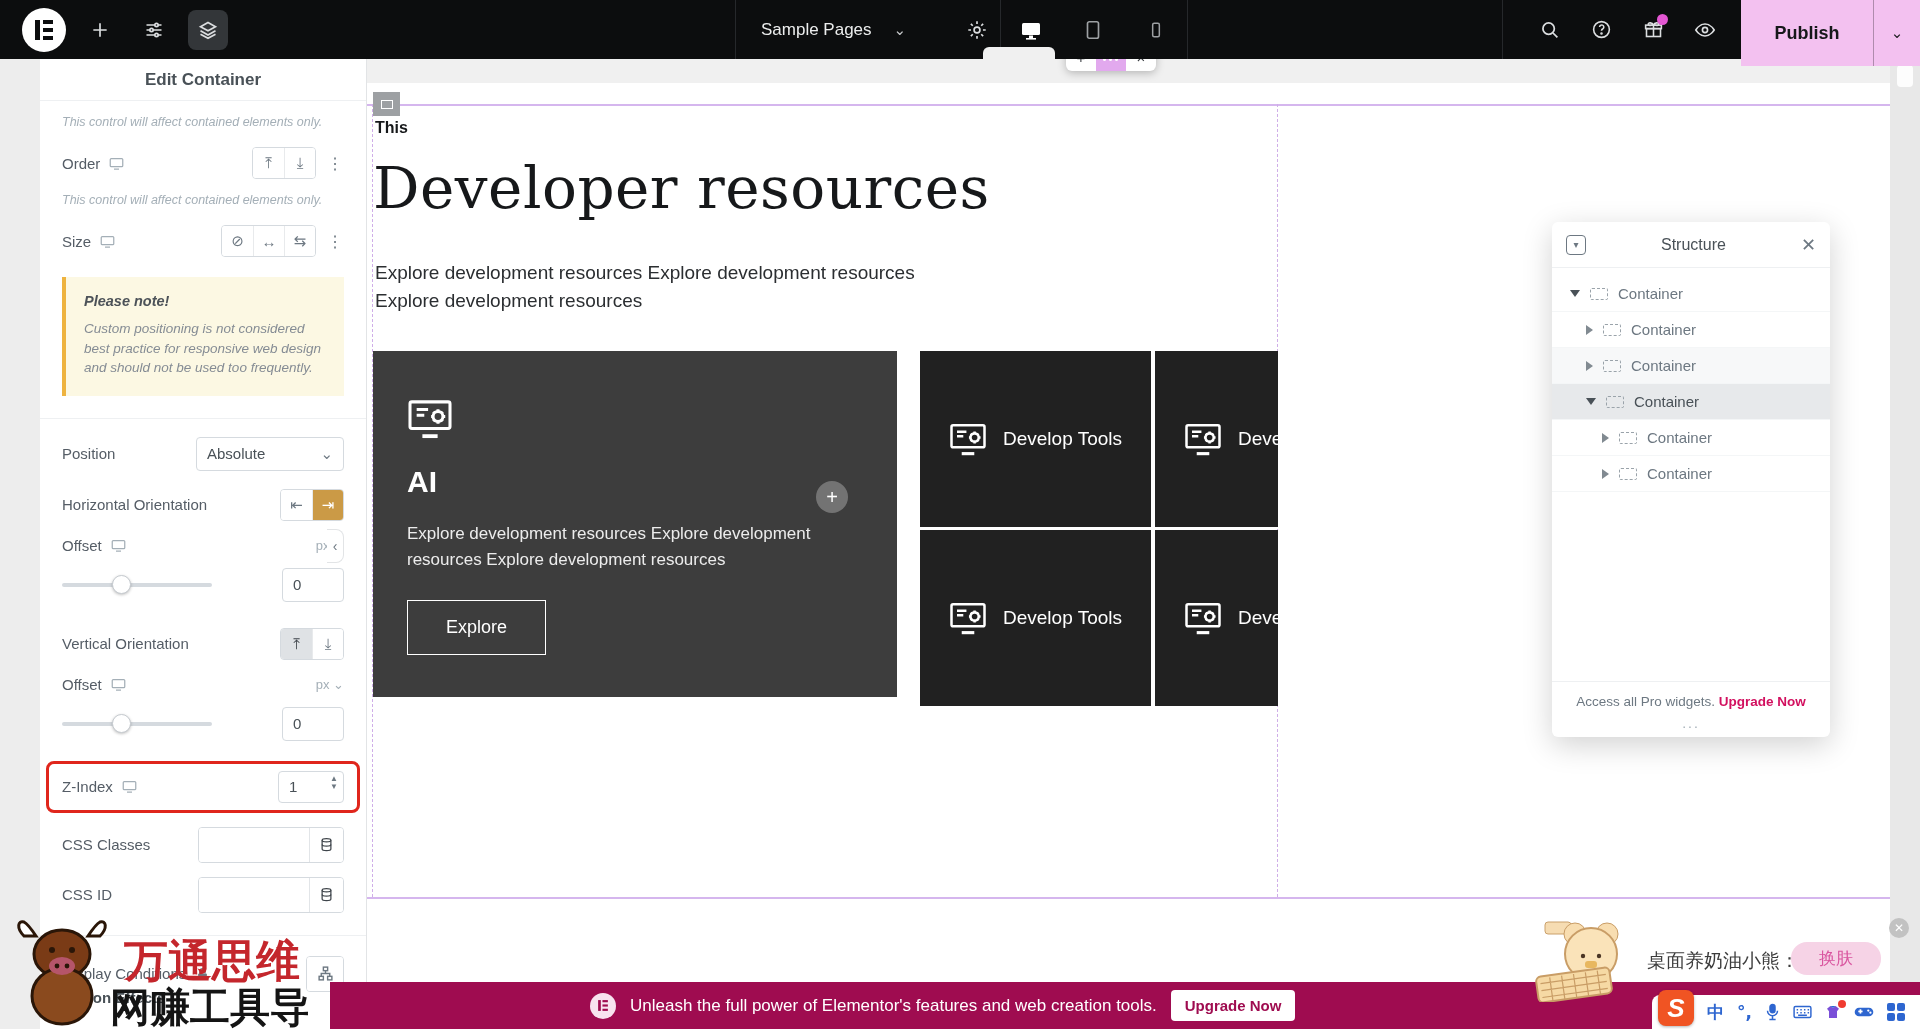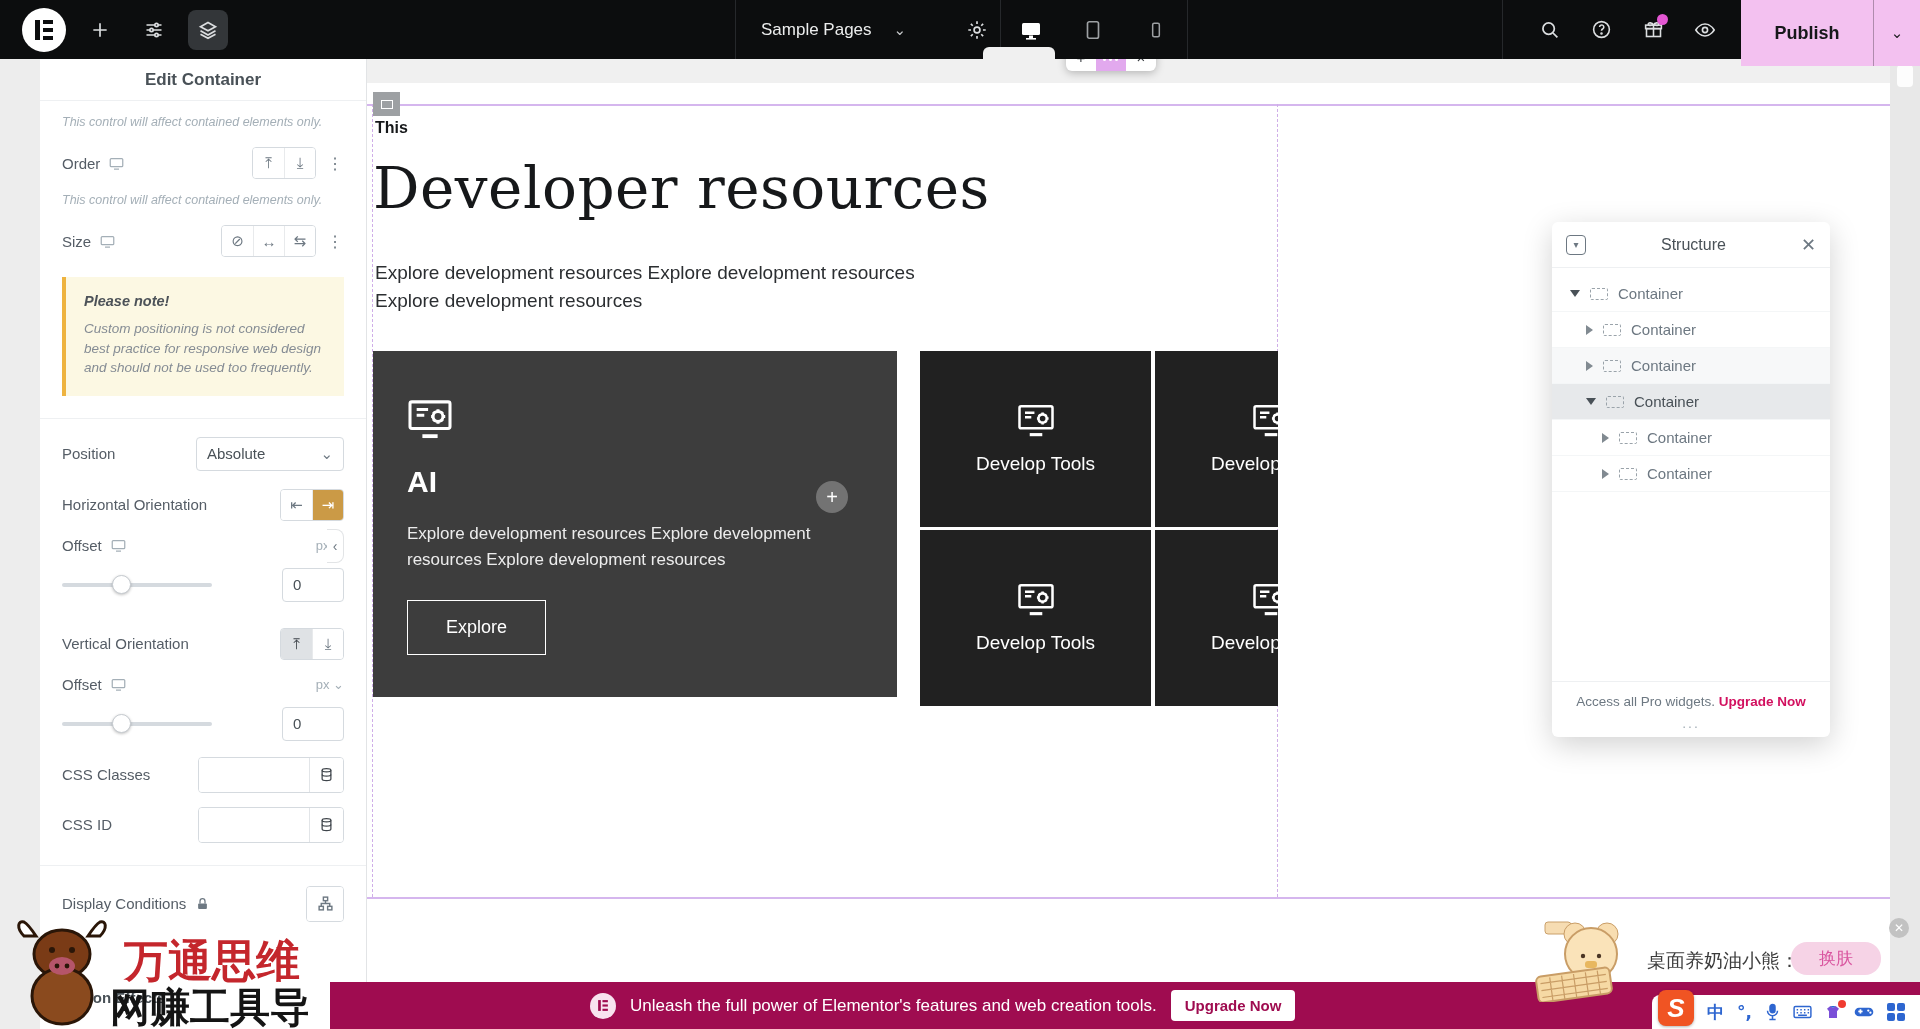--- a/index.html
+++ b/index.html
@@ -113,21 +113,21 @@
   .dev-para { position:absolute; left:48px; top:200px; width:600px; font-size:19px; color:#2b2e31;
     line-height:1.45; }
   .cards { position:absolute; left:46px; top:292px; }
   .ai-card { position:absolute; left:0; top:0; width:524px; height:346px; background:#3d3d3d; color:#fff;
     padding:48px 34px; }
   .ai-title { font-size:30px; font-weight:bold; margin-top:26px; }
   .ai-desc { margin-top:22px; font-size:17px; line-height:1.5; color:#ececec; width:460px; }
   .explore-btn { margin-top:28px; display:inline-block; border:1px solid #fff; padding:16px 38px;
     font-size:18px; color:#fff; cursor:pointer; background:transparent; }
   .tool-card { position:absolute; width:231px; height:176px; background:#212121; color:#fff;
-    display:flex; flex-direction:column; align-items:center; justify-content:center; gap:16px; }
+    display:flex; flex-direction:row; align-items:center; justify-content:center; gap:16px; }
   .tool-card .t-label { font-size:19px; color:#fff; }
   .clip { position:absolute; overflow:hidden; width:123px; height:176px; }
   .clip .tool-card { left:0; top:0; }
   .plus-badge { position:absolute; left:443px; top:130px; width:32px; height:32px; border-radius:50%;
     background:rgba(125,125,125,.85); color:#fff; display:flex; align-items:center; justify-content:center;
     font-size:20px; cursor:pointer; }
   .watermark { position:absolute; left:400px; top:420px; font-size:72px; font-weight:bold;
     color:rgba(170,170,170,.45); letter-spacing:2px; z-index:3; pointer-events:none; }
   .watermark .o-teal { color:rgba(24,184,196,.75); }
   .watermark .o-amber { color:rgba(233,181,20,.8); }
@@ -430,20 +430,40 @@
         <span>px</span> ⌄</span>
     </div>
     <div class="slider-row">
       <span class="slider">
         <span class="slider-thumb" style="left:33%"></span>
       </span>
       <span class="sb-spacer"></span>
       <input class="num-input" value="0" style="">
     </div>
 
+    <div class="zrow">
+      <div class="z-highlight"></div>
+      <span class="sb-label">
+        <span>Z-Index</span>
+        <span class="mon-icon">
+          <svg width="15" height="13" viewBox="0 0 24 20" fill="none" stroke="currentColor" stroke-width="2">
+              <rect x="2" y="2" width="20" height="13" rx="1.5"></rect>
+              <path d="M8 19h8"></path>
+            </svg>
+        </span>
+      </span>
+      <span class="sb-spacer"></span>
+      <span class="z-input-wrap">
+        <input class="z-input" value="1" style="">
+        <span class="z-spin">
+            <span>▲</span>
+            <span>▼</span>
+          </span>
+      </span>
+    </div>
 
     <div class="sb-row" style="margin-top:16px">
       <span class="sb-label">CSS Classes</span>
       <span class="sb-spacer"></span>
       <span class="text-input-wrap">
         <input class="text-input" style="">
         <span class="dyn-btn">
           <svg width="15" height="15" viewBox="0 0 24 24" fill="none" stroke="currentColor" stroke-width="2">
               <ellipse cx="12" cy="5" rx="7" ry="2.6"></ellipse>
               <path d="M5 5v7c0 1.4 3.1 2.6 7 2.6s7-1.2 7-2.6V5"></path>

